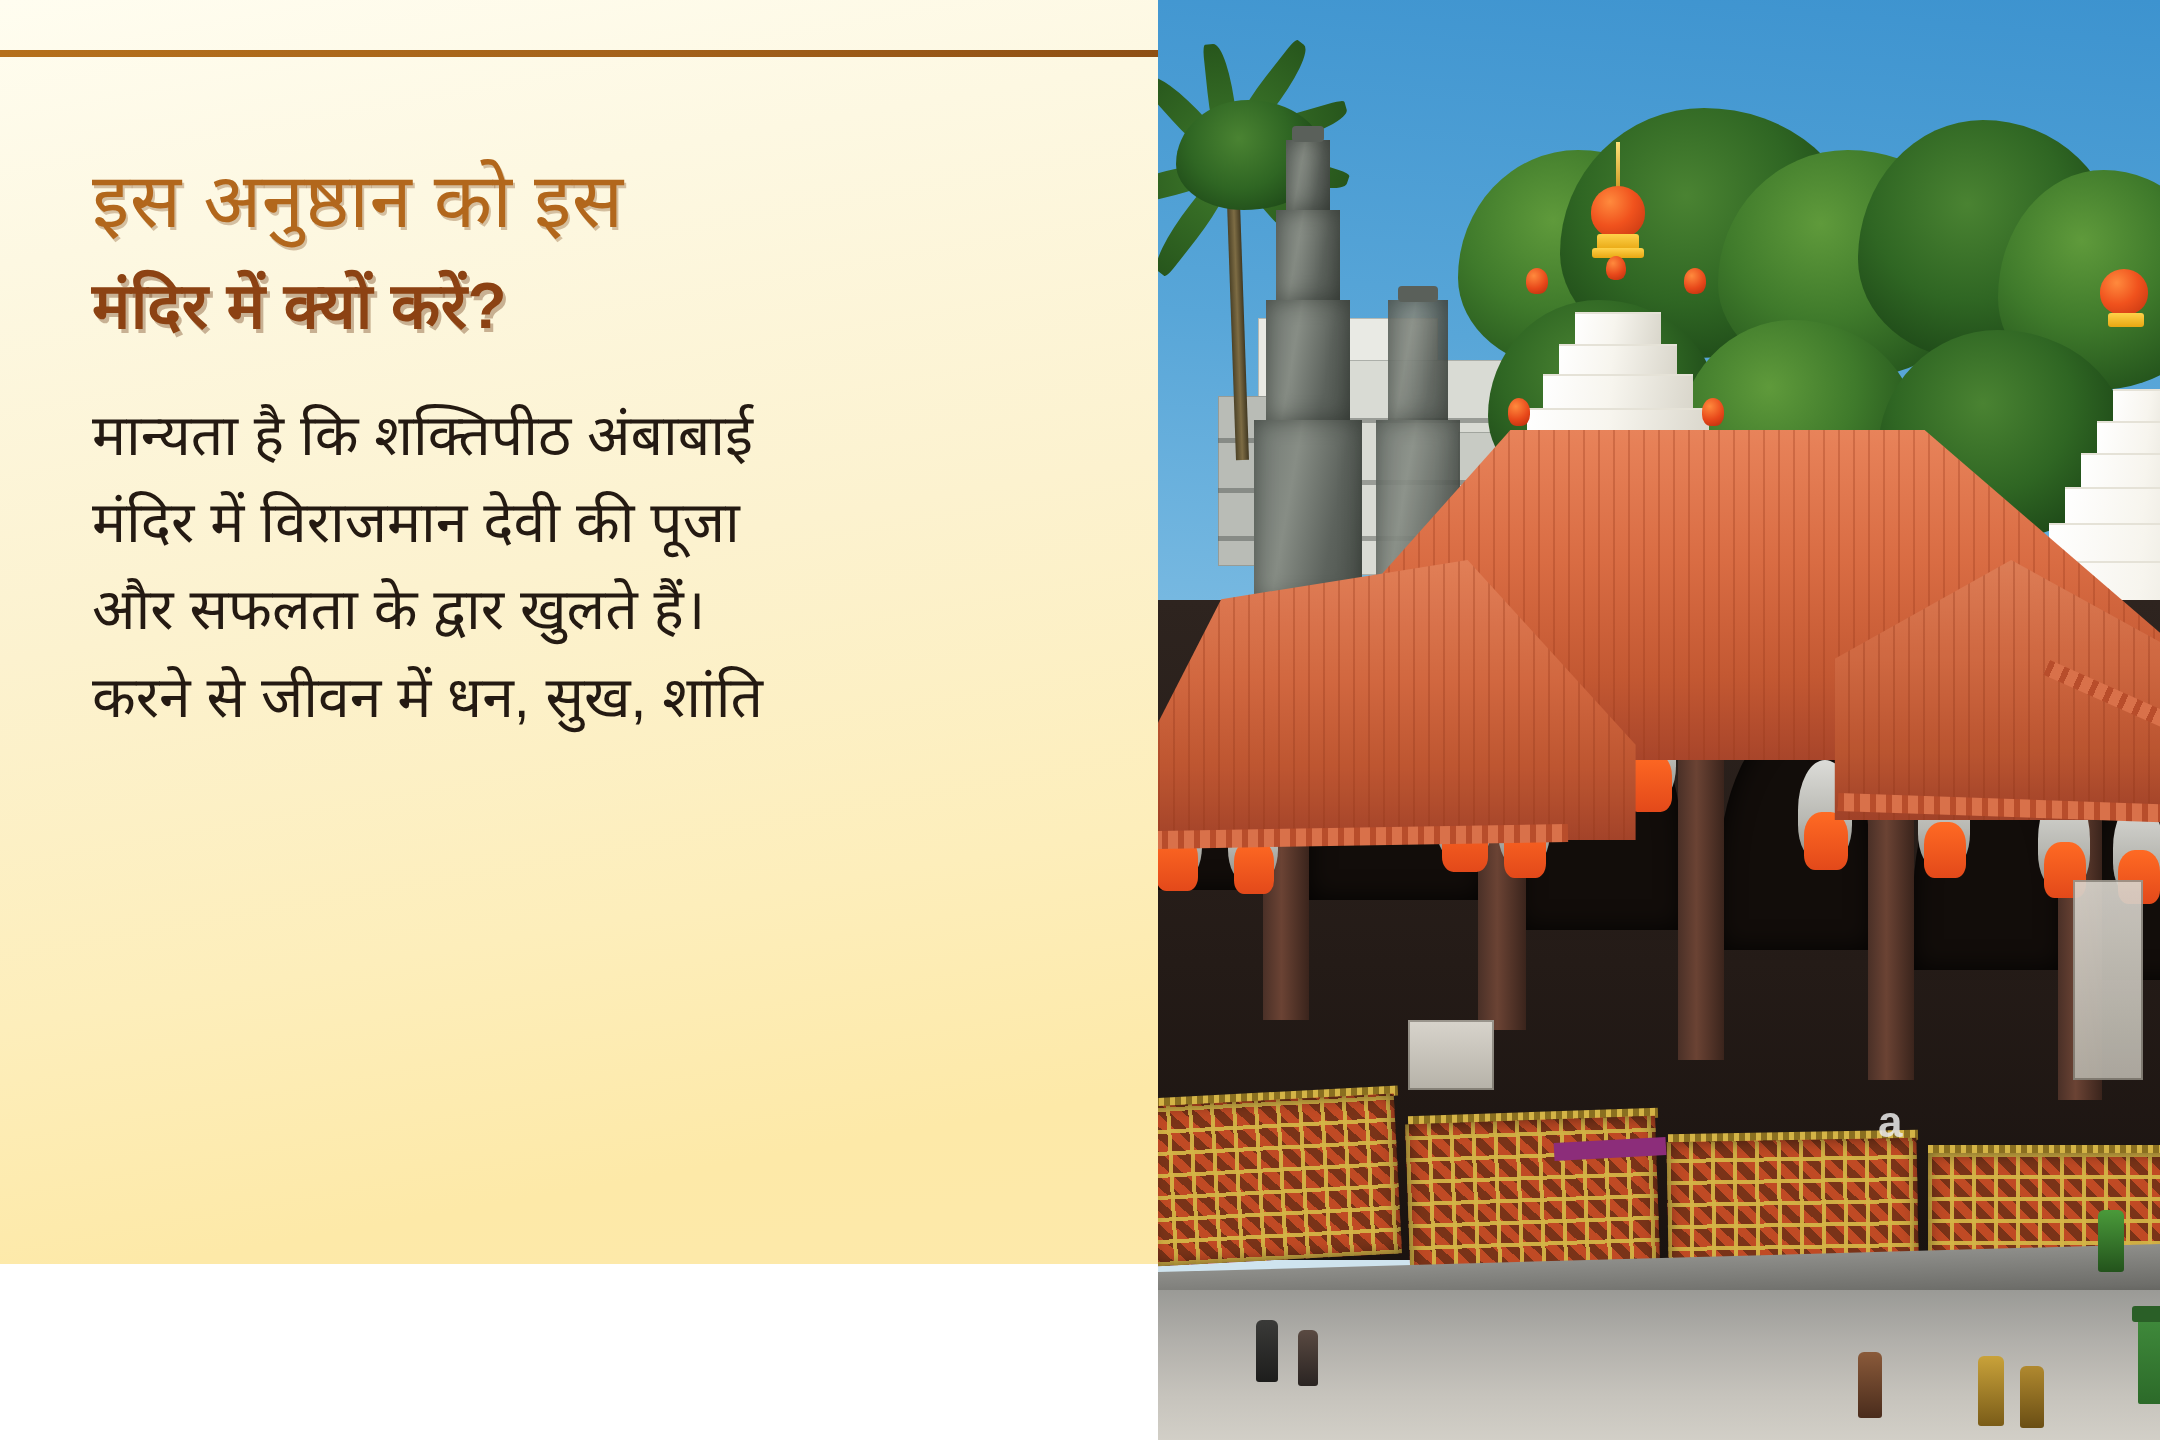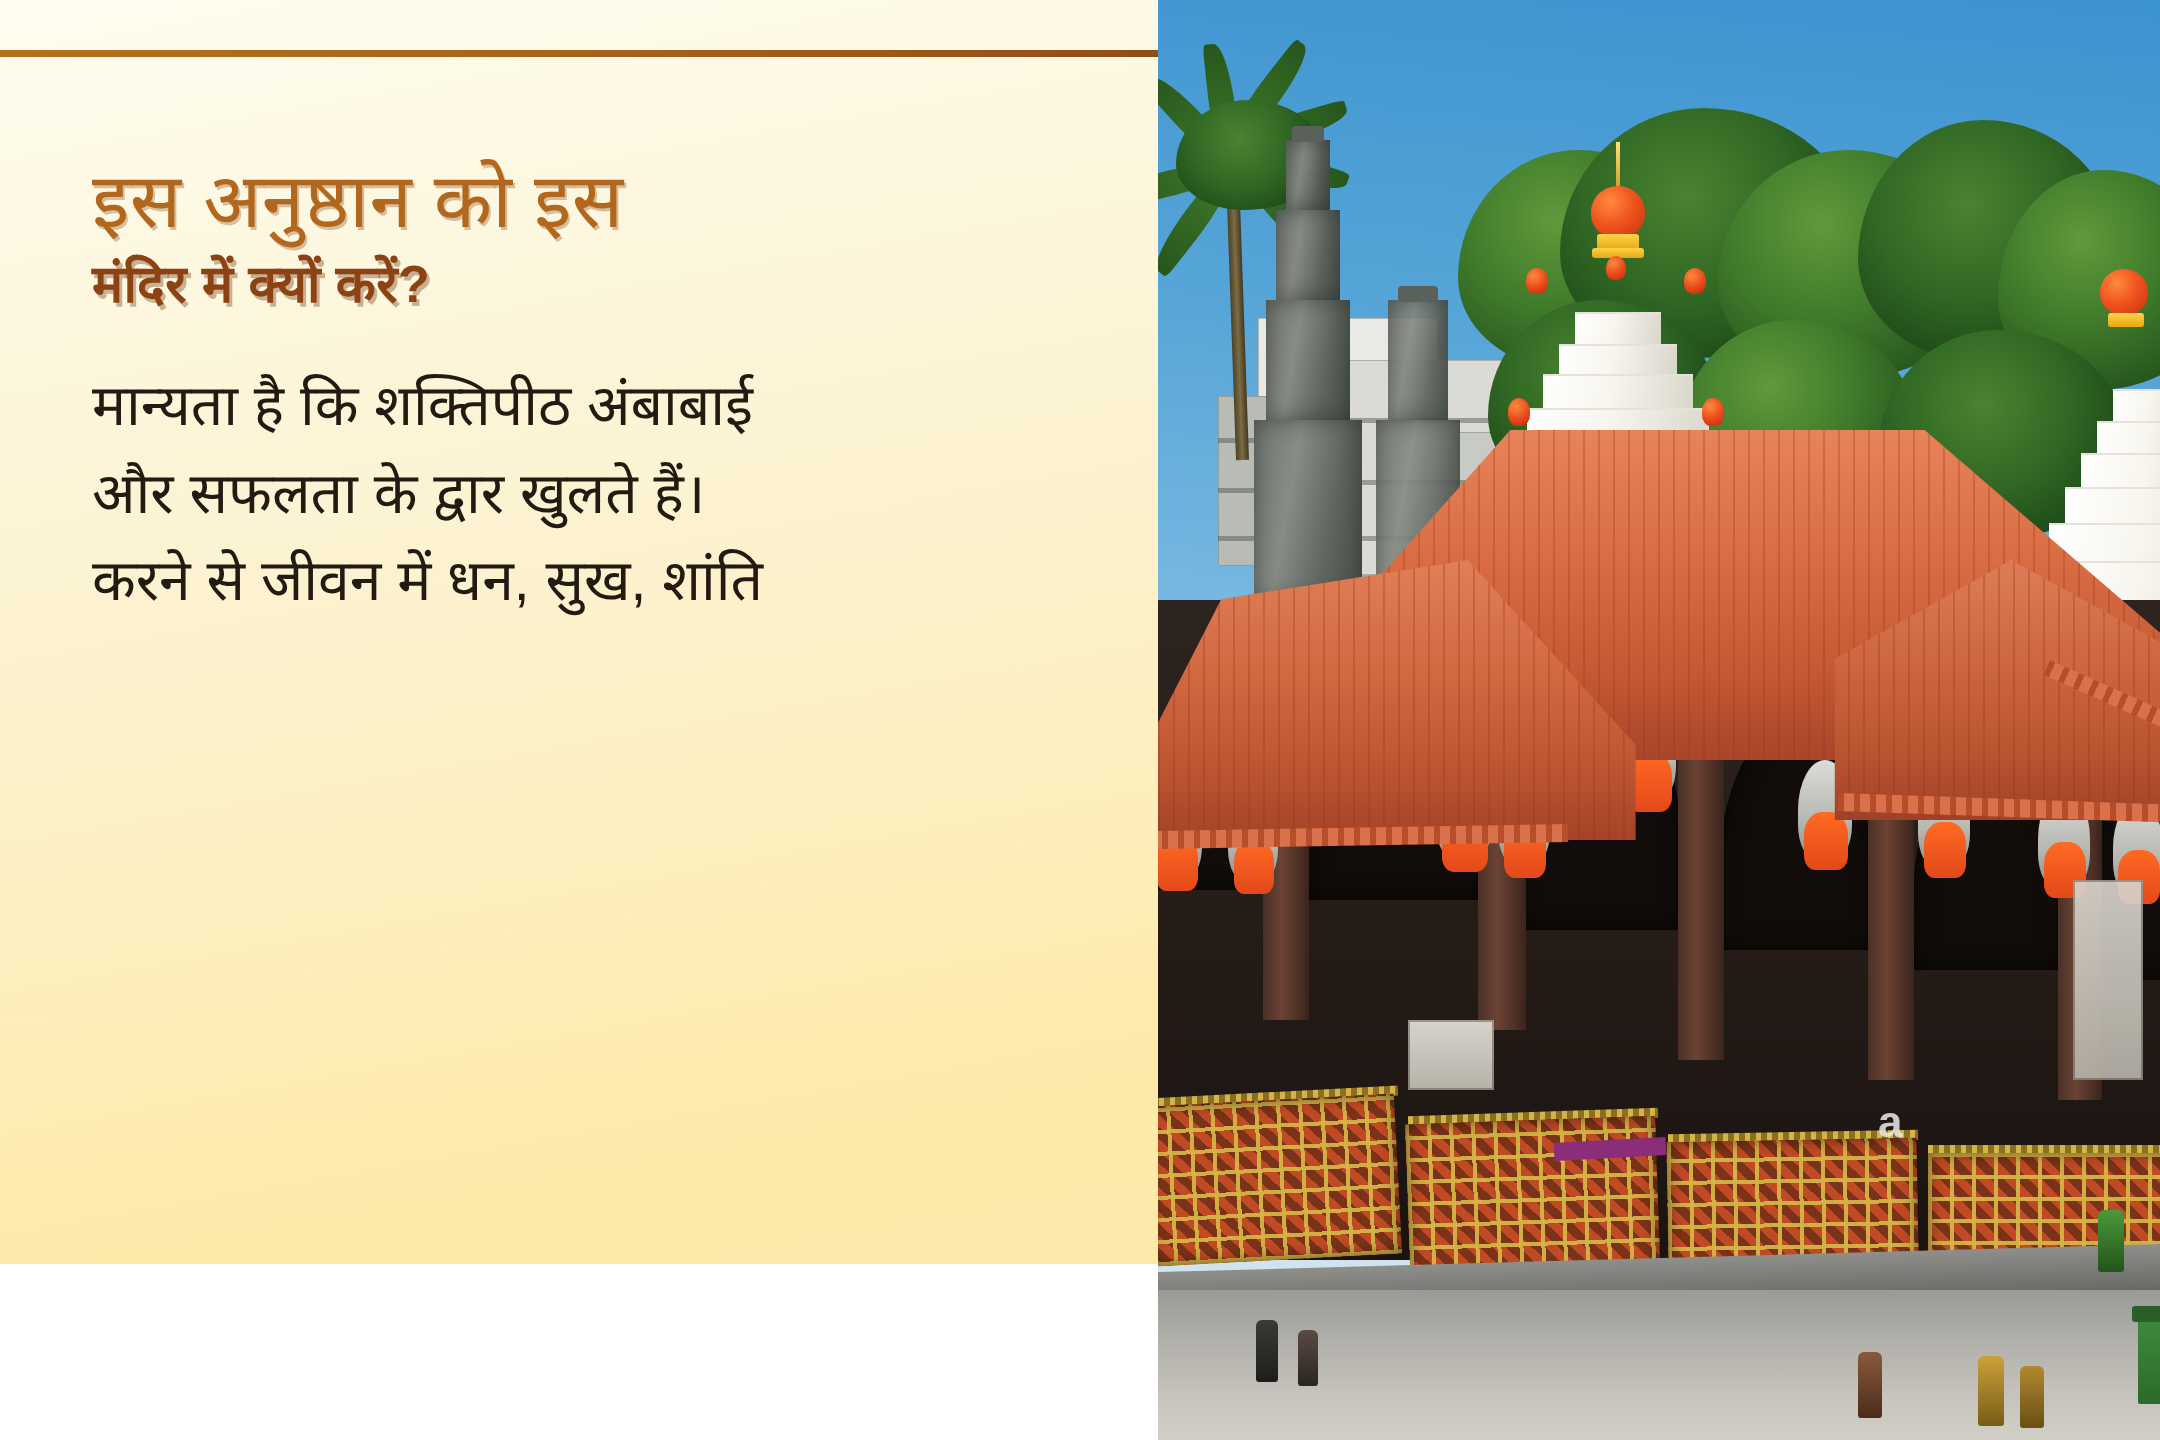--- a/index.html
+++ b/index.html
@@ -70,25 +70,25 @@
     white-space: nowrap;
   }
   .heading .h-line-1 {
     font-size: 76px;
     font-weight: 400;
     color: #b2671c;
     letter-spacing: 0.5px;
     text-shadow: 2px 3px 0 rgba(120,60,10,0.30);
   }
   .heading .h-line-2 {
-    font-size: 52px;
+    font-size: 64px;
     font-weight: 700;
     color: #8c4213;
     letter-spacing: 0.5px;
-    margin-top: 0;
+    margin-top: 14px;
     text-shadow: 3px 4px 0 rgba(100,45,8,0.35);
   }
 
   .body-copy {
     margin: 44px 0 0 0;
     padding: 0;
     font-family: "Liberation Sans", "DejaVu Sans", sans-serif;
     font-size: 57px;
     font-weight: 400;
     line-height: 1.53;
@@ -362,20 +362,21 @@
 
     <div class="panel-inner">
 
       <h1 class="heading">
         <span class="h-line h-line-1">इस अनुष्ठान को इस</span>
         <span class="h-line h-line-2">मंदिर में क्यों करें?</span>
       </h1>
 
       <p class="body-copy">
         <span class="b-line">मान्यता है कि शक्तिपीठ अंबाबाई</span>
+        <span class="b-line">मंदिर में विराजमान देवी की पूजा</span>
         <span class="b-line">और सफलता के द्वार खुलते हैं।</span>
         <span class="b-line">करने से जीवन में धन, सुख, शांति</span>
       </p>
 
     </div>
   </section>
 
   <section class="photo-panel">
 
     <div class="sky"></div>

